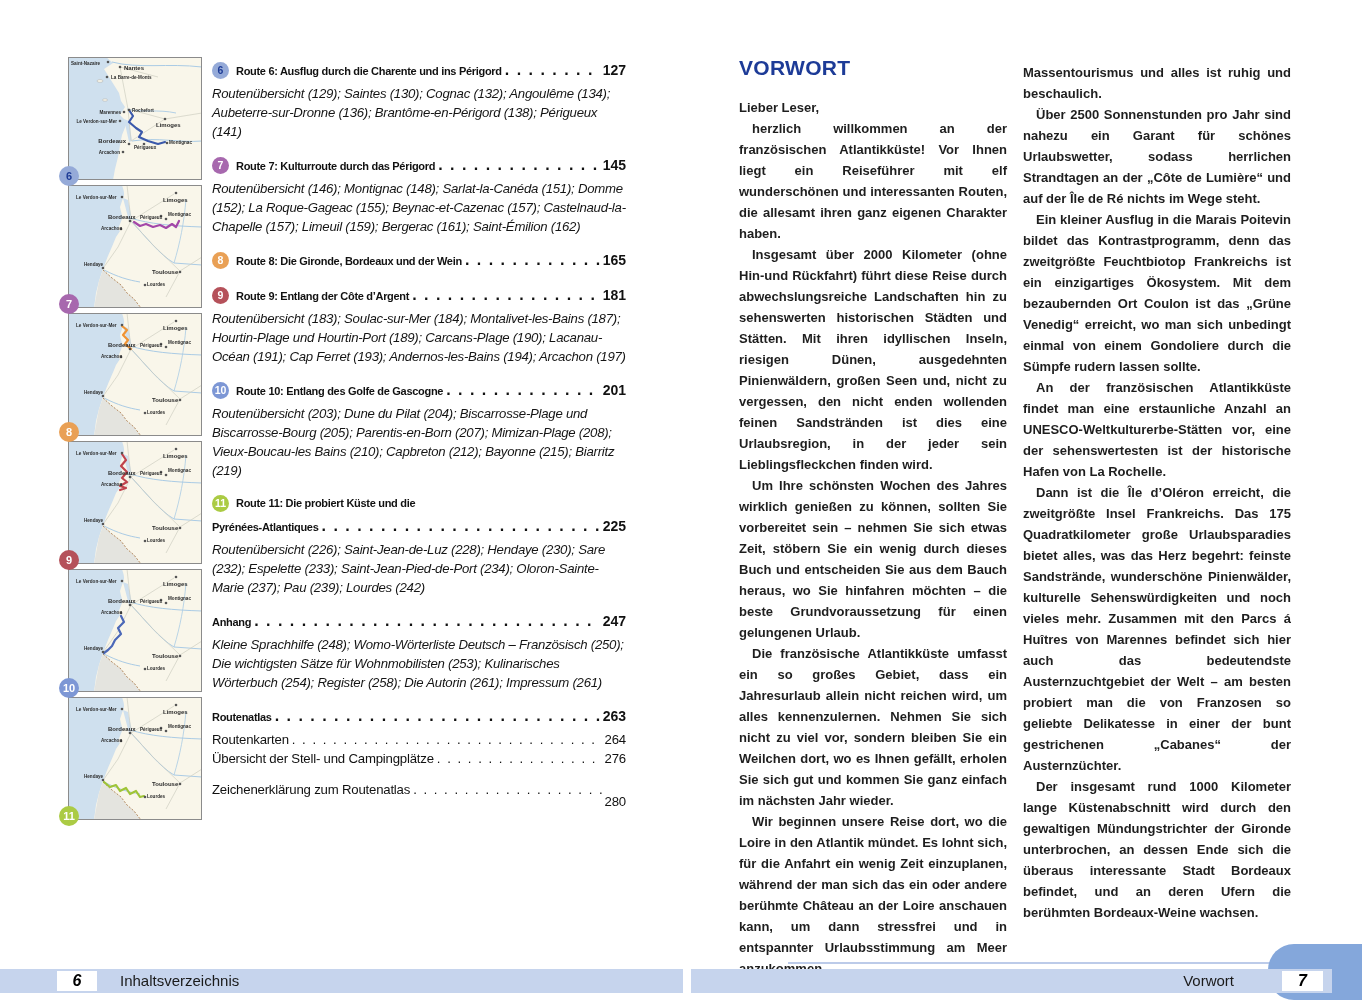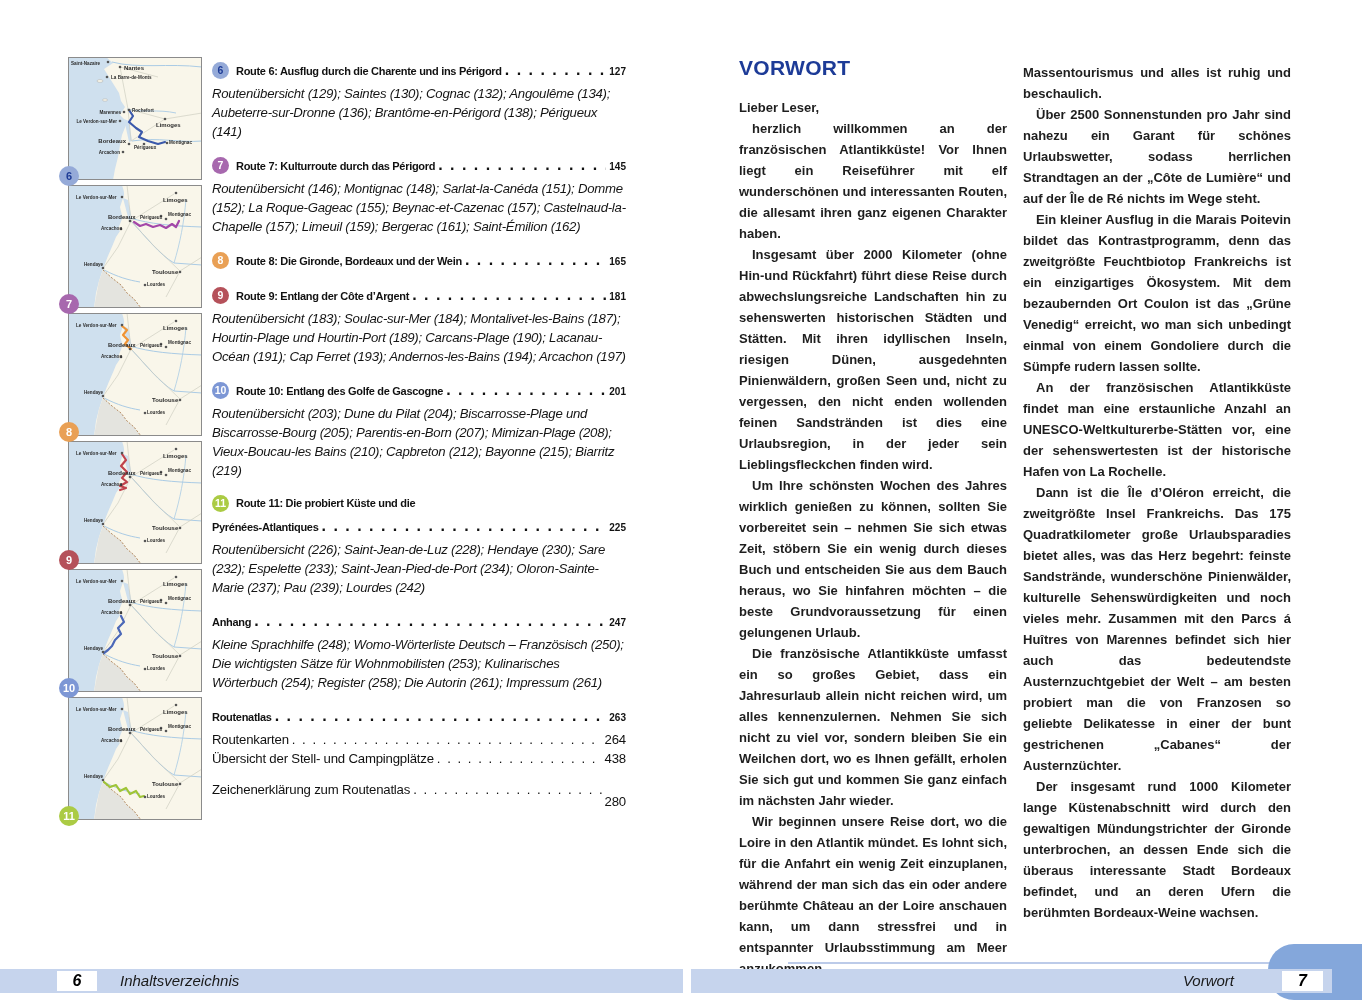--- a/index.html
+++ b/index.html
@@ -17,21 +17,21 @@
   
   #toc{position:absolute;left:212px;top:60px;width:414px;}
   .toc-entry{margin-bottom:14px;}
   .toc-head{display:flex;align-items:baseline;font-weight:700;line-height:19px;margin-bottom:3px;}
   .toc-head.second{margin-top:0;}
   .badge{flex:none;width:17px;height:17px;border-radius:50%;margin-right:7px;align-self:center;
          display:flex;align-items:center;justify-content:center;font-size:10.5px;font-weight:700;}
   .toc-title{font-size:11px;letter-spacing:-0.3px;white-space:nowrap;}
   .leader{flex:1 1 6px;overflow:hidden;white-space:nowrap;margin:0 3px;min-width:4px;}
   .leader::after{content:". . . . . . . . . . . . . . . . . . . . . . . . . . . . . . . . . . . . . . . . . . . . . . . . . . . . . . . . . . . . . . . . . . . . . . . .";letter-spacing:1.5px;}
-  .toc-page{flex:none;font-size:10px;}
+  .toc-page{flex:none;font-size:14px;}
   .toc-sub{font-size:13.2px;line-height:19px;letter-spacing:-0.25px;color:#151515;font-style:italic;}
   .toc-line{display:flex;align-items:center;font-weight:400;font-size:13.2px;line-height:19px;letter-spacing:-0.2px;}
   .toc-line .leader::after{letter-spacing:1.5px;}
 
   
   #vorwort{position:absolute;left:739px;top:56px;width:553px;display:flex;gap:16px;}
   .vcol{width:268px;}
   #vorwort-heading{font-size:21px;font-weight:700;color:#1d3b97;letter-spacing:0.3px;margin:0 0 17px 0;}
   .vcol p{margin:0;font-size:13px;line-height:21px;text-align:justify;text-indent:13px;
           color:#1e1e1e;hyphens:auto;font-weight:bold;-webkit-hyphens:auto;}
@@ -40,21 +40,21 @@
 
   
   .footer-bar{position:absolute;top:969px;height:24px;background:#c6d4ed;z-index:2;}
   #footer-bar-left{left:0;width:683px;}
   #footer-bar-right{left:691px;width:641px;}
   .pagenum-box{position:absolute;top:2px;bottom:2px;background:#fff;z-index:3;
                display:flex;align-items:center;justify-content:center;
                font-weight:700;font-style:italic;font-size:16px;color:#000;}
   #pagenum-box-left{left:57px;width:40px;}
   #pagenum-box-right{left:591px;width:41px;}
-  .footer-label{position:absolute;top:0;height:16px;line-height:24px;font-style:italic;font-size:15px;color:#1a1a1a;}
+  .footer-label{position:absolute;top:0;height:16px;line-height:24px;font-size:15px;color:#1a1a1a;}
   #footer-label-left{left:120px;}
   #footer-label-right{right:98px;}
   #footer-rule{position:absolute;left:788px;top:962px;width:564px;height:2px;background:#bccbe9;z-index:1;}
   #footer-tab{position:absolute;right:0;bottom:0;width:94px;height:56px;background:#84a7db;
               border-top-left-radius:26px;border-bottom-left-radius:26px;z-index:1;}
 </style>
 </head>
 <body>
 
 <div id="spread">
@@ -347,21 +347,21 @@
             <span class="toc-page">263</span>
           </div>
           <div class="toc-line">
             <span class="toc-line-label">Routenkarten</span>
             <span class="leader"></span>
             <span class="toc-page" style="font-weight: 400; font-size: 13.2px;">264</span>
           </div>
           <div class="toc-line">
             <span class="toc-line-label">Übersicht der Stell- und Campingplätze</span>
             <span class="leader"></span>
-            <span class="toc-page" style="font-weight: 400; font-size: 13.2px;">438</span>
+            <span class="toc-page" style="font-weight: 400; font-size: 13.2px;">276</span>
           </div>
           <div class="toc-line">
             <span class="toc-line-label">Zeichenerklärung zum Routenatlas</span>
             <span class="leader"></span>
             <span class="toc-page" style="font-weight: 400; font-size: 13.2px; margin-top: 24px;">280</span>
           </div>
         </div>
       </div>
 
     <div class="footer-bar" id="footer-bar-left">

